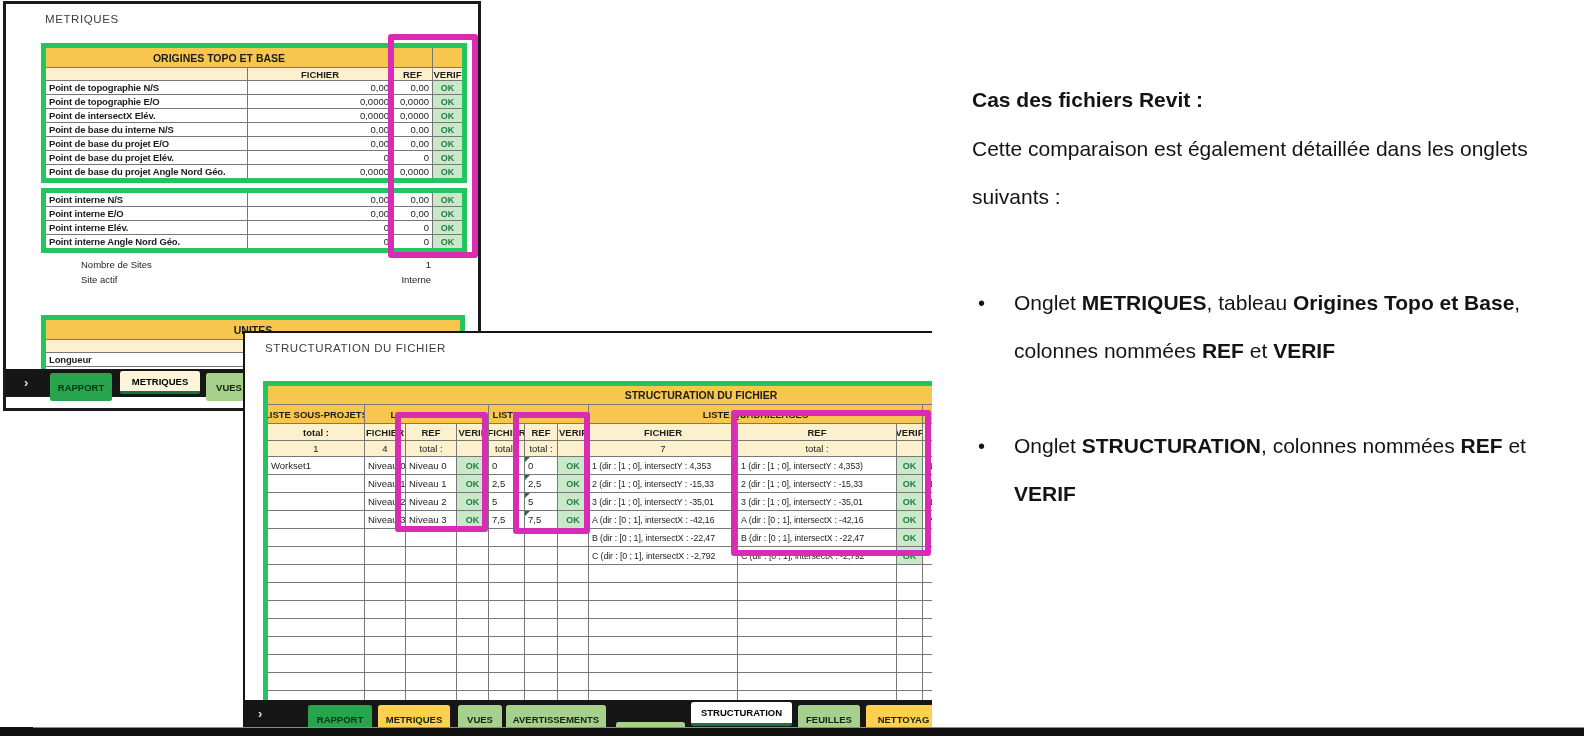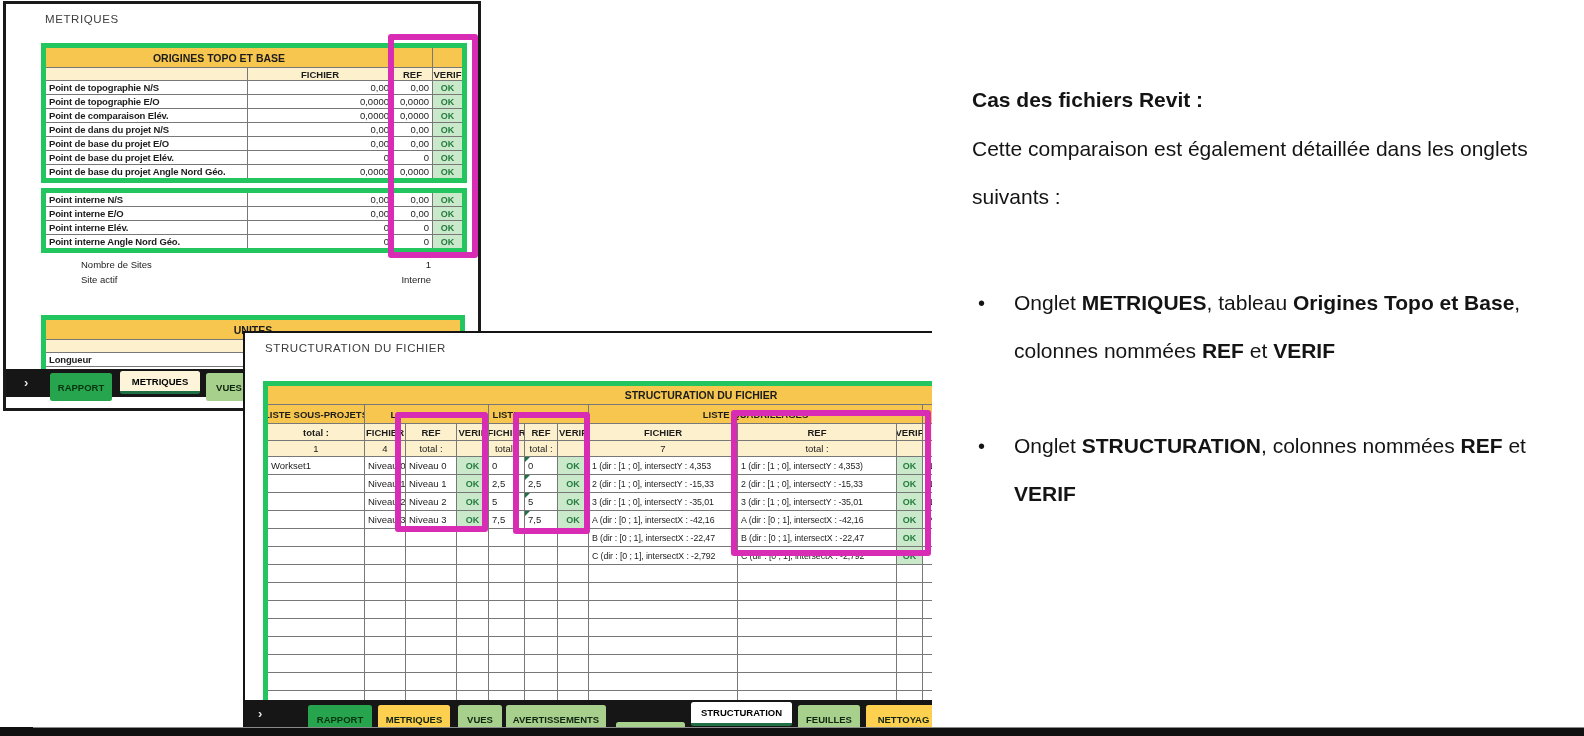--- a/index.html
+++ b/index.html
@@ -107,26 +107,26 @@
       <div class="c lbl">Point de topographie N/S</div>
       <div class="c rt">0,00</div>
       <div class="c rt">0,00</div>
       <div class="c ok">OK</div>
 
       <div class="c lbl">Point de topographie E/O</div>
       <div class="c rt">0,0000</div>
       <div class="c rt">0,0000</div>
       <div class="c ok">OK</div>
 
-      <div class="c lbl">Point de comparaison Elév.</div>
-      <div class="c rt">0,0000</div>
-      <div class="c rt">0,0000</div>
-      <div class="c ok">OK</div>
-
-      <div class="c lbl">Point de dans du projet N/S</div>
+      <div class="c lbl">Point de intersectX Elév.</div>
+      <div class="c rt">0,0000</div>
+      <div class="c rt">0,0000</div>
+      <div class="c ok">OK</div>
+
+      <div class="c lbl">Point de base du interne N/S</div>
       <div class="c rt">0,00</div>
       <div class="c rt">0,00</div>
       <div class="c ok">OK</div>
 
       <div class="c lbl">Point de base du projet E/O</div>
       <div class="c rt">0,00</div>
       <div class="c rt">0,00</div>
       <div class="c ok">OK</div>
 
       <div class="c lbl">Point de base du projet Elév.</div>

